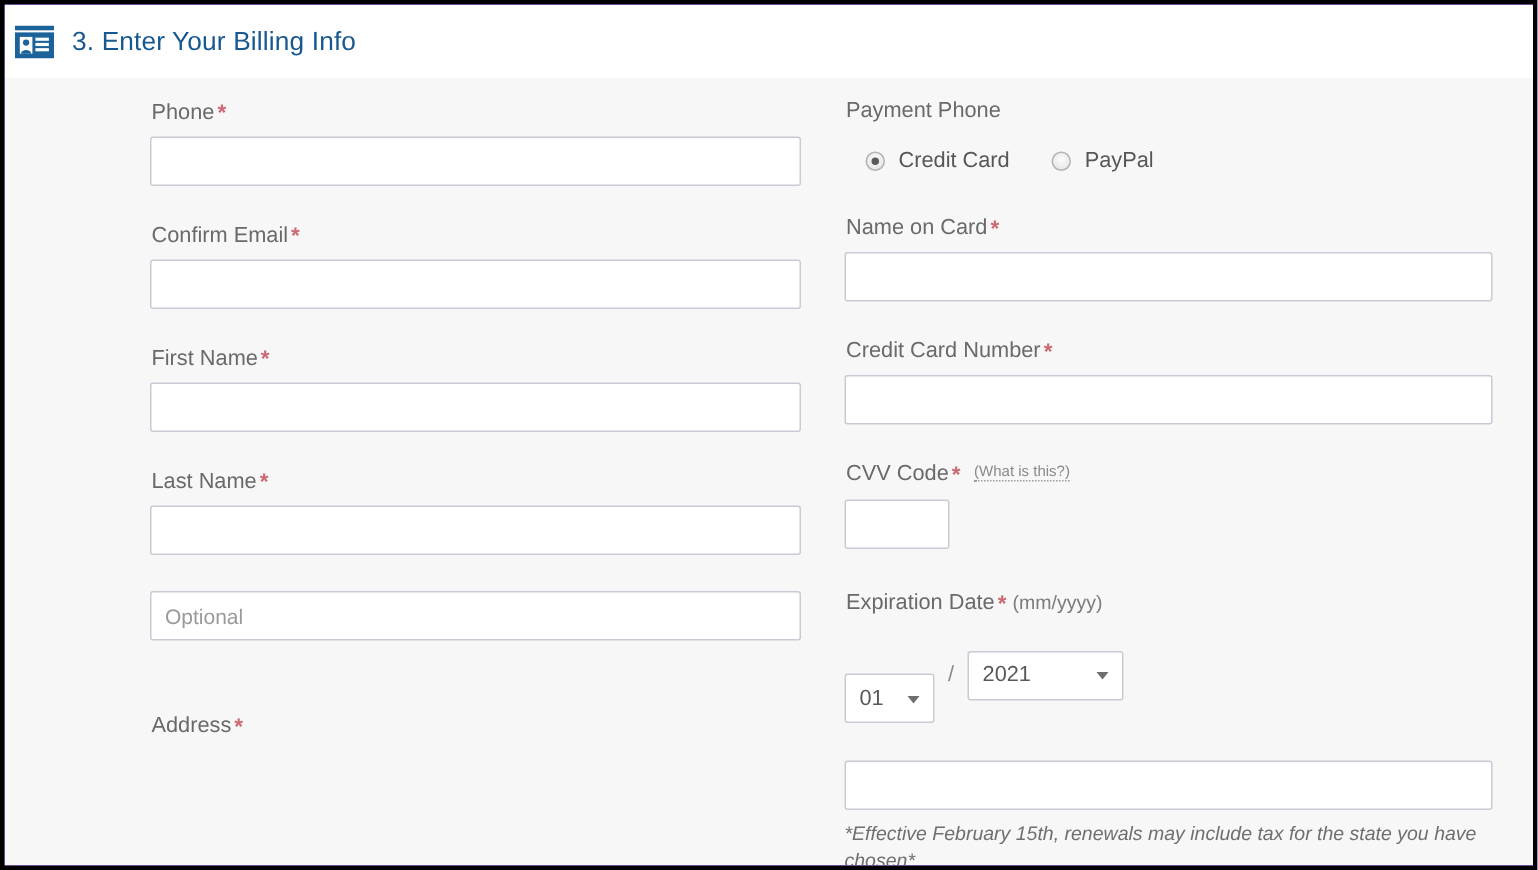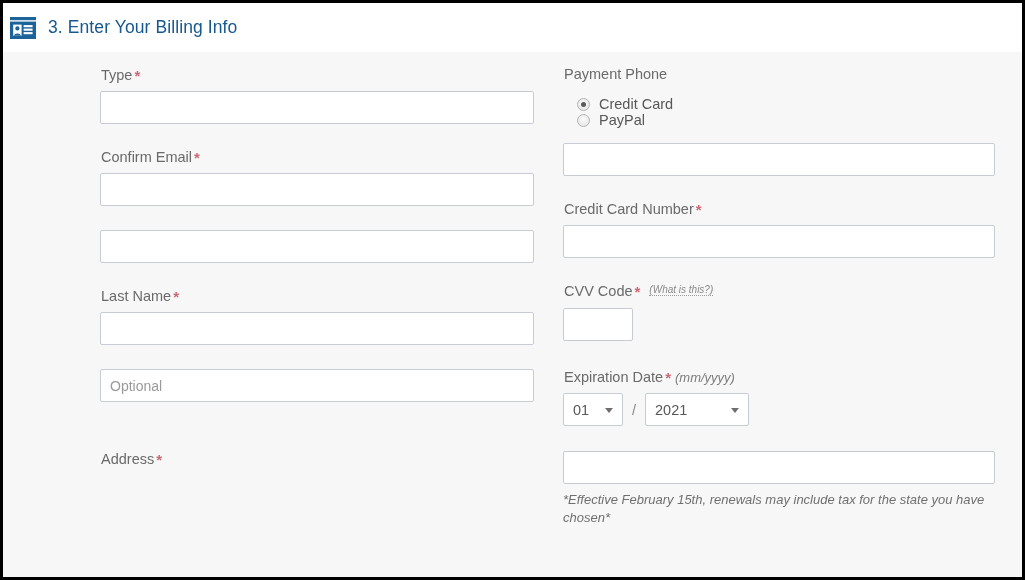--- a/index.html
+++ b/index.html
@@ -75,31 +75,29 @@
   }
   .hint {
     font-size: 12.5px;
     color: #8d8d8d;
     margin-left: 5px;
   }
   .hint-paren {
     font-size: 13px;
     color: #7c7c7c;
     margin-left: 4px;
-    font-style: italic;
   }
   .whatis {
     font-size: 10px;
     color: #8a8a8a;
     margin-left: 9px;
     border-bottom: 1px dotted #9b9b9b;
     position: relative;
     top: -3px;
     cursor: pointer;
-    font-style: italic;
   }
 
   .input {
     display: block;
     width: 100%;
     height: 33px;
     background: #ffffff;
     border: 1px solid #c7ccd4;
     border-radius: 2px;
     font-family: "Liberation Sans", sans-serif;
@@ -111,23 +109,23 @@
   .input::placeholder { color: #9a9a9a; }
   .input.small { width: 70px; }
 
   .gap-sm { height: 24px; }
   .gap-md { height: 25px; }
   .gap-lg { height: 27px; }
 
   
   .radio-row {
     display: flex;
+    align-items: center;
     padding: 6px 0 0 14px;
     height: 28px;
-    flex-direction: column;
   }
   .radio-opt {
     display: flex;
     align-items: center;
     margin-right: 28px;
     cursor: pointer;
   }
   .radio {
     width: 13px; height: 13px;
     border-radius: 50%;
@@ -160,21 +158,21 @@
     position: relative;
     height: 33px;
     background: #ffffff;
     border: 1px solid #c7ccd4;
     border-radius: 2px;
     display: flex;
     align-items: center;
     padding: 0 9px;
     cursor: pointer;
   }
-  .select-month { width: 60px; }
+  .select-month { width: 60px; margin-top: 31px; }
   .select-year  { width: 104px; }
   .select-value {
     font-size: 14.5px;
     color: #585858;
   }
   .caret {
     position: absolute;
     right: 9px; top: 50%;
     margin-top: -2px;
     width: 0; height: 0;
@@ -214,32 +212,33 @@
       <rect x="13.6" y="15.1" width="9" height="2.1" fill="#ffffff"></rect>
     </svg>
     <div class="header-title">3. Enter Your Billing Info</div>
   </div>
 
   <div class="body">
 
     <div class="col col-left">
 
       <div class="field">
-        <div class="label"><span>Type</span><span class="req">*</span></div>
+        <div class="label"><span>Phone</span><span class="req">*</span></div>
         <input class="input" type="text" placeholder="" style="">
       </div>
       <div class="gap-sm"></div>
 
       <div class="field">
         <div class="label"><span>Confirm Email</span><span class="req">*</span></div>
         <input class="input" type="text" placeholder="" style="">
       </div>
       <div class="gap-sm"></div>
 
       <div class="field">
+        <div class="label"><span>First Name</span><span class="req">*</span></div>
         <input class="input" type="text" placeholder="" style="">
       </div>
       <div class="gap-sm"></div>
 
       <div class="field">
         <div class="label"><span>Last Name</span><span class="req">*</span></div>
         <input class="input" type="text" placeholder="" style="">
       </div>
       <div class="gap-sm"></div>
 
@@ -268,20 +267,21 @@
           </div>
           <div class="radio-opt">
             <span class="radio"></span>
             <span class="radio-label">PayPal</span>
           </div>
         </div>
       </div>
       <div class="gap-md"></div>
 
       <div class="field">
+        <div class="label"><span>Name on Card</span><span class="req">*</span></div>
         <input class="input" type="text" placeholder="" style="">
       </div>
       <div class="gap-sm"></div>
 
       <div class="field">
         <div class="label"><span>Credit Card Number</span><span class="req">*</span></div>
         <input class="input" type="text" placeholder="" style="">
       </div>
       <div class="gap-sm"></div>
 

